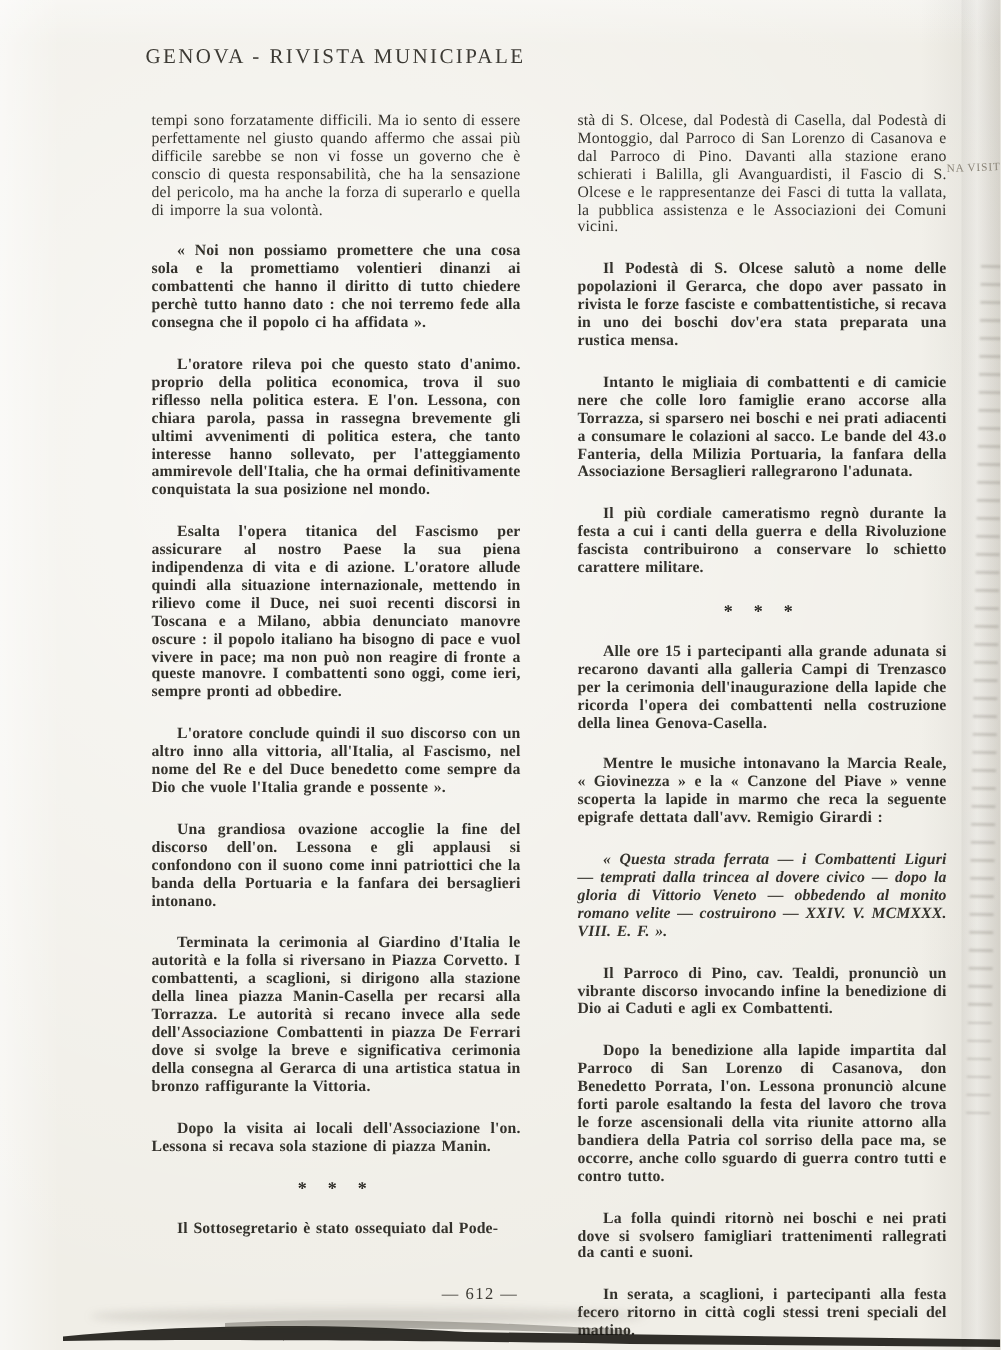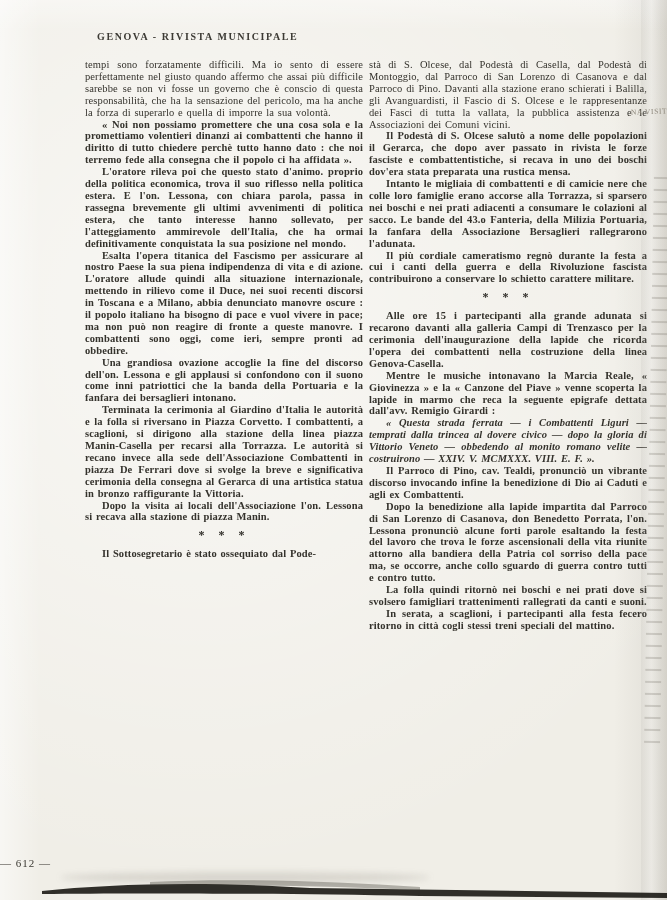--- a/index.html
+++ b/index.html
@@ -22,56 +22,56 @@
       linear-gradient(to right, rgba(255,255,255,0.5) 0px, rgba(255,255,255,0) 40px),
       linear-gradient(to right, rgba(0,0,0,0) 92%, rgba(90,85,75,0.10) 99%),
       linear-gradient(to bottom, rgba(255,255,255,0.4) 0px, rgba(255,255,255,0) 30px),
       #f0eee7;
     overflow: hidden;
   }
   .running-head {
     position: absolute;
     left: 97px;
     top: 31px;
-    font-size: 10px;
-    font-weight: bold;
+    font-size: 14px;
+    font-weight: normal;
     letter-spacing: 1.6px;
     color: #3c3a34;
   }
   .column {
     position: absolute;
     top: 59px;
     width: 278px;
     font-size: 10.5px;
     line-height: 11.9px;
     color: #34322c;
     text-align: justify;
     letter-spacing: 0.1px;
     word-spacing: 1px;
   }
   .column.left  { left: 85px; }
   .column.right { left: 369px; }
-  .para { margin: 0; }
+  .para { margin: 16px; }
   .para.indent { text-indent: 17px; font-weight: bold; }
   .para.italic { font-style: italic; }
   .separator {
     text-align: center;
     font-weight: bold;
     font-size: 12px;
     letter-spacing: 5px;
     color: #2e2c27;
     margin: 6px 0 7px 0;
     line-height: 12px;
   }
   .page-number {
     position: absolute;
     left: 0;
     top: 857px;
     width: 640px;
-    text-align: left;
+    text-align: center;
     font-size: 11px;
     color: #3a3832;
     letter-spacing: 1px;
   }
   
   .edge-curl {
     position: absolute;
     right: 0;
     top: 0;
     width: 26px;
@@ -121,23 +121,24 @@
 
 <div class="page">
 
   <div class="running-head">GENOVA - RIVISTA MUNICIPALE</div>
 
   <div class="column left">
       <p class="para">tempi sono forzatamente difficili. Ma io sento di essere perfettamente nel giusto quando affermo che assai più difficile sarebbe se non vi fosse un governo che è conscio di questa responsabilità, che ha la sensazione del pericolo, ma ha anche la forza di superarlo e quella di imporre la sua volontà.</p>
       <p class="para indent">« Noi non possiamo promettere che una cosa sola e la promettiamo volentieri dinanzi ai combattenti che hanno il diritto di tutto chiedere perchè tutto hanno dato : che noi terremo fede alla consegna che il popolo ci ha affidata ».</p>
       <p class="para indent">L'oratore rileva poi che questo stato d'animo. proprio della politica economica, trova il suo riflesso nella politica estera. E l'on. Lessona, con chiara parola, passa in rassegna brevemente gli ultimi avvenimenti di politica estera, che tanto interesse hanno sollevato, per l'atteggiamento ammirevole dell'Italia, che ha ormai definitivamente conquistata la sua posizione nel mondo.</p>
       <p class="para indent">Esalta l'opera titanica del Fascismo per assicurare al nostro Paese la sua piena indipendenza di vita e di azione. L'oratore allude quindi alla situazione internazionale, mettendo in rilievo come il Duce, nei suoi recenti discorsi in Toscana e a Milano, abbia denunciato manovre oscure : il popolo italiano ha bisogno di pace e vuol vivere in pace; ma non può non reagire di fronte a queste manovre. I combattenti sono oggi, come ieri, sempre pronti ad obbedire.</p>
+      <p class="para indent">L'oratore conclude quindi il suo discorso con un altro inno alla vittoria, all'Italia, al Fascismo, nel nome del Re e del Duce benedetto come sempre da Dio che vuole l'Italia grande e possente ».</p>
       <p class="para indent">Una grandiosa ovazione accoglie la fine del discorso dell'on. Lessona e gli applausi si confondono con il suono come inni patriottici che la banda della Portuaria e la fanfara dei bersaglieri intonano.</p>
       <p class="para indent">Terminata la cerimonia al Giardino d'Italia le autorità e la folla si riversano in Piazza Corvetto. I combattenti, a scaglioni, si dirigono alla stazione della linea piazza Manin-Casella per recarsi alla Torrazza. Le autorità si recano invece alla sede dell'Associazione Combattenti in piazza De Ferrari dove si svolge la breve e significativa cerimonia della consegna al Gerarca di una artistica statua in bronzo raffigurante la Vittoria.</p>
-      <p class="para indent">Dopo la visita ai locali dell'Associazione l'on. Lessona si recava alla stazione di piazza Manin.</p>
+      <p class="para indent">Dopo la visita ai locali dell'Associazione l'on. Lessona si recava sola stazione di piazza Manin.</p>
       <div class="separator">* * *</div>
       <p class="para indent">Il Sottosegretario è stato ossequiato dal Pode-</p>
     </div>
 
   <div class="column right">
       <p class="para">stà di S. Olcese, dal Podestà di Casella, dal Podestà di Montoggio, dal Parroco di San Lorenzo di Casanova e dal Parroco di Pino. Davanti alla stazione erano schierati i Balilla, gli Avanguardisti, il Fascio di S. Olcese e le rappresentanze dei Fasci di tutta la vallata, la pubblica assistenza e le Associazioni dei Comuni vicini.</p>
       <p class="para indent">Il Podestà di S. Olcese salutò a nome delle popolazioni il Gerarca, che dopo aver passato in rivista le forze fasciste e combattentistiche, si recava in uno dei boschi dov'era stata preparata una rustica mensa.</p>
       <p class="para indent">Intanto le migliaia di combattenti e di camicie nere che colle loro famiglie erano accorse alla Torrazza, si sparsero nei boschi e nei prati adiacenti a consumare le colazioni al sacco. Le bande del 43.o Fanteria, della Milizia Portuaria, la fanfara della Associazione Bersaglieri rallegrarono l'adunata.</p>
       <p class="para indent">Il più cordiale cameratismo regnò durante la festa a cui i canti della guerra e della Rivoluzione fascista contribuirono a conservare lo schietto carattere militare.</p>
       <div class="separator">* * *</div>

